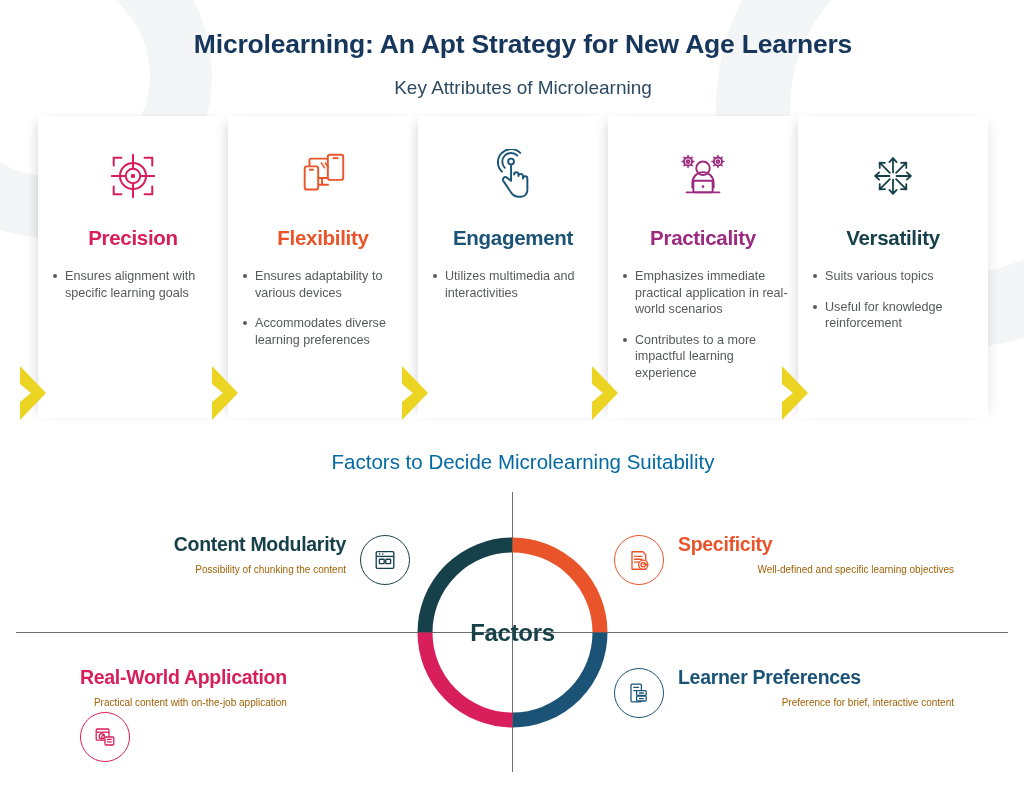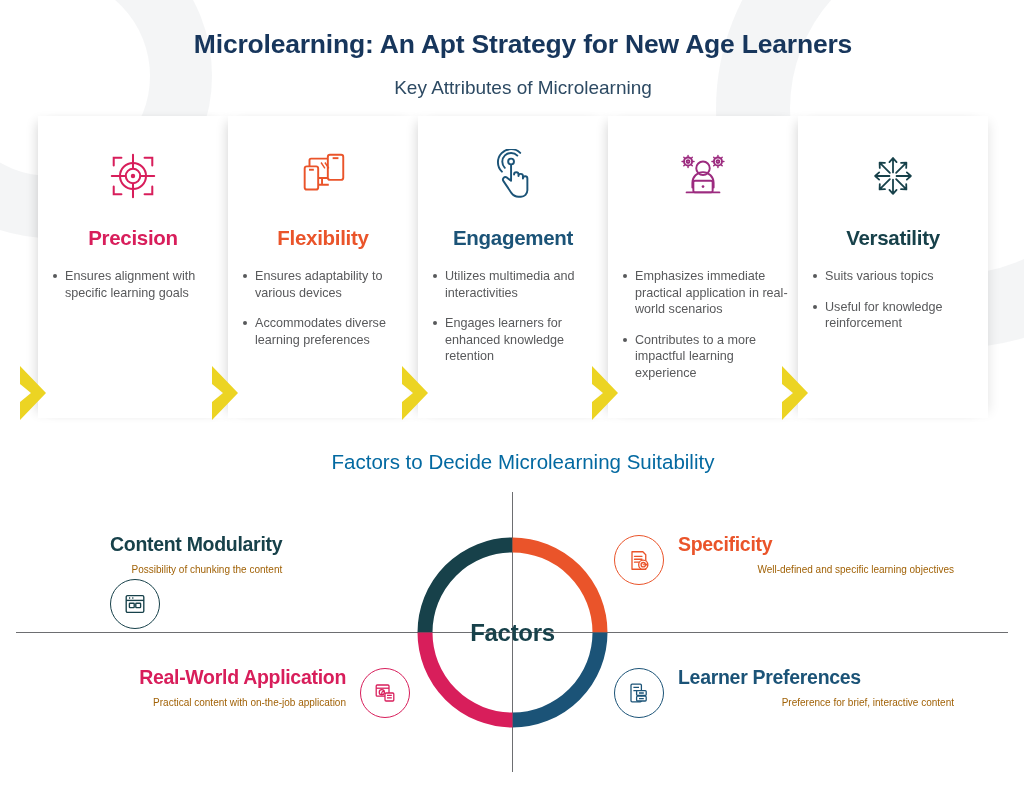--- a/index.html
+++ b/index.html
@@ -181,23 +181,23 @@
     letter-spacing: -0.3px;
   }
 
   
   .quad {
     position: absolute;
     display: flex;
     align-items: flex-start;
     z-index: 6;
   }
-  .quad.q-tl { left: 110px;  top: 533px; width: 300px; flex-direction: column; }
+  .quad.q-tl { left: 110px;  top: 533px; width: 300px; flex-direction: row; }
   .quad.q-tr { left: 614px;  top: 533px; width: 340px; flex-direction: row; }
-  .quad.q-bl { left: 80px;   top: 666px; width: 330px; flex-direction: row; }
+  .quad.q-bl { left: 80px;   top: 666px; width: 330px; flex-direction: column; }
   .quad.q-br { left: 614px;  top: 666px; width: 340px; flex-direction: row; }
 
   .quad-text { flex: 1; }
   .quad.q-tl .quad-text, .quad.q-bl .quad-text { text-align: right; padding-right: 14px; }
   .quad.q-tr .quad-text, .quad.q-br .quad-text { text-align: left;  padding-left: 14px; }
 
   .quad-name {
     font-size: 19.5px;
     font-weight: bold;
     letter-spacing: -0.3px;
@@ -303,40 +303,40 @@
         <svg viewBox="0 0 56 56" width="54" height="54" fill="none" stroke="#1b5377" stroke-width="2" stroke-linecap="round" stroke-linejoin="round">
           <circle cx="26" cy="13" r="3"></circle>
           <path d="M19.5 19.5 A9 9 0 0 1 32.5 6.8"></path>
           <path d="M16.5 23.5 A13.5 13.5 0 0 1 35.5 4"></path>
           <path d="M26 17 V33 l-4.5 -3.5 a2.6 2.6 0 0 0 -3.4 3.8 l8.4 12.5 a9 9 0 0 0 7.2 3.7 h2.6 a6.6 6.6 0 0 0 6.6-6.6 V30.5 a2.3 2.3 0 0 0 -4.6 0 v-2.4 a2.3 2.3 0 0 0 -4.6 0 v-1.7 a2.3 2.3 0 0 0 -4.6 0"></path>
         </svg>
       </div>
       <div class="card-title" style="color:#1b5377">Engagement</div>
       <ul class="card-list">
         <li>Utilizes multimedia and interactivities</li>
-        <li>Engages learners for enhanced knowledge retention</li>
       </ul>
     </div>
 
     <div class="card c3">
       <div class="card-icon">
         <svg viewBox="0 0 56 56" width="54" height="54" fill="none" stroke="#9c2b7f" stroke-width="2" stroke-linecap="round" stroke-linejoin="round">
           <circle cx="28" cy="20" r="7"></circle>
           <path d="M17 40 v-5 a11 11 0 0 1 22 0 v5"></path>
           <rect x="18" y="33" width="20" height="12" rx="1.6" fill="#ffffff"></rect>
           <circle cx="28" cy="39" r="1.4" fill="#9c2b7f" stroke="none"></circle>
           <path d="M11 45 H45"></path>
           <circle cx="12.5" cy="13" r="4.2"></circle>
           <circle cx="12.5" cy="13" r="1.5"></circle>
           <path d="M12.5 6.8 V8 M12.5 18 v1.2 M6.3 13 H7.5 M17.5 13 h1.2 M8.1 8.6 l.9.9 M16 16.5 l.9.9 M16.9 8.6 l-.9.9 M9 16.5 l-.9.9" stroke-width="1.5"></path>
           <circle cx="43.5" cy="13" r="4.2"></circle>
           <circle cx="43.5" cy="13" r="1.5"></circle>
           <path d="M43.5 6.8 V8 M43.5 18 v1.2 M37.3 13 H38.5 M48.5 13 h1.2 M39.1 8.6 l.9.9 M47 16.5 l.9.9 M47.9 8.6 l-.9.9 M40 16.5 l-.9.9" stroke-width="1.5"></path>
         </svg>
       </div>
+      <div class="card-title" style="color:#9c2b7f">Practicality</div>
       <ul class="card-list">
         <li>Emphasizes immediate practical application in real-world scenarios</li>
         <li>Contributes to a more impactful learning experience</li>
       </ul>
     </div>
 
     <div class="card c4">
       <div class="card-icon">
         <svg viewBox="0 0 56 56" width="50" height="50" fill="none" stroke="#17414a" stroke-width="2" stroke-linecap="round" stroke-linejoin="round">
           <path d="M28 24 V8 M28 8 l-4 4.5 M28 8 l4 4.5"></path>

